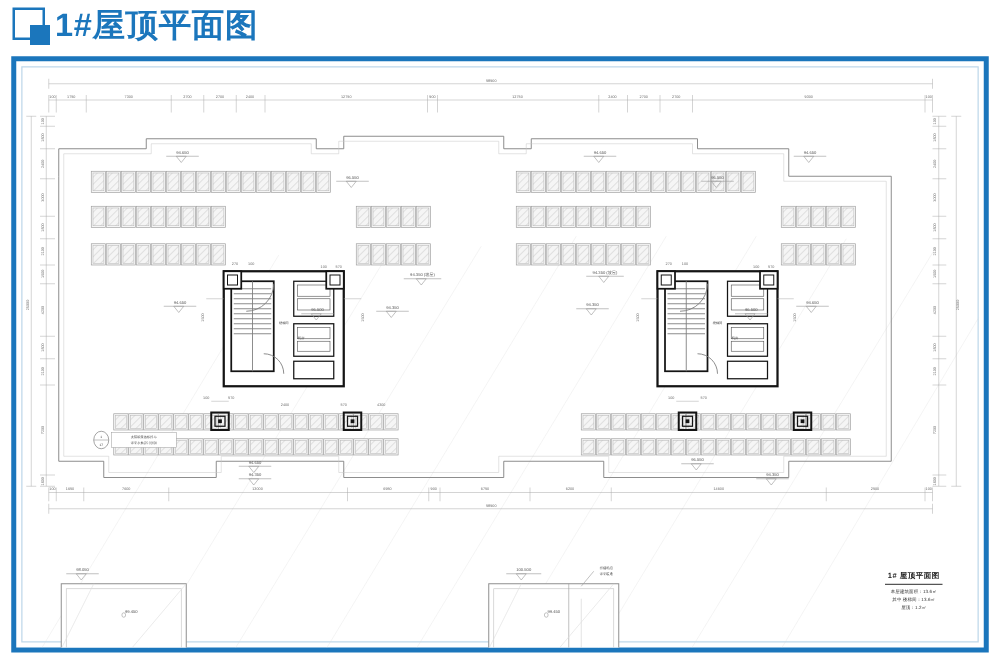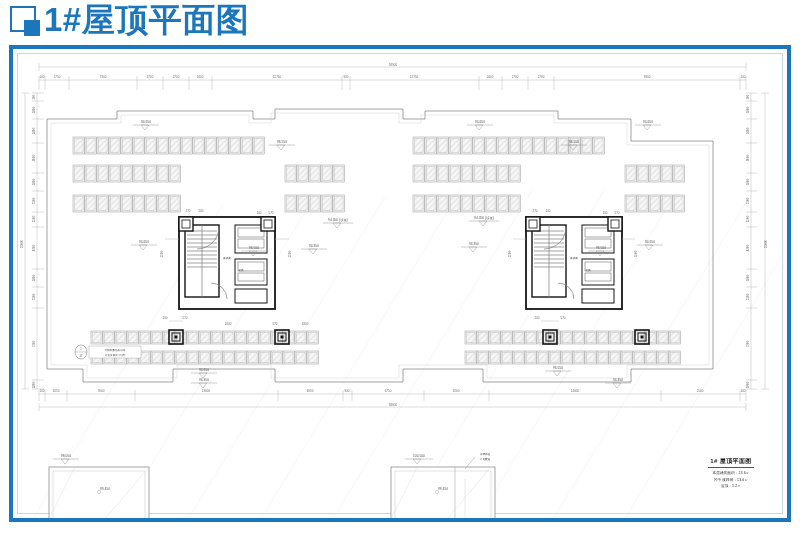--- a/index.html
+++ b/index.html
@@ -8,21 +8,21 @@
     font-family:"Liberation Sans","DejaVu Sans",sans-serif;
     color:#111;
   }
   
   #header{position:absolute;left:0;top:0;width:800px;height:50px;}
   #logo{position:absolute;left:10px;top:6px;width:32px;height:32px;}
   #logo .sq-outline{position:absolute;left:0;top:0;width:26px;height:26px;
     border:2px solid #1b76bc;background:#fff;box-sizing:border-box;}
   #logo .sq-fill{position:absolute;left:14px;top:14px;width:16px;height:16px;
     background:#1b76bc;}
-  #title{position:absolute;left:44px;top:3px;font-size:33px;font-weight:bold;
+  #title{position:absolute;left:44px;top:3px;font-size:26px;font-weight:bold;
     color:#1b76bc;letter-spacing:.5px;line-height:34px;white-space:nowrap;}
 
   
   #frame{position:absolute;left:9px;top:45px;width:782px;height:477px;
     border:4px solid #1b76bc;box-sizing:border-box;background:#ffffff;}
   #frame-inner{position:absolute;left:4px;top:4px;right:4px;bottom:4px;
     border:1px solid #bfd8ea;box-sizing:border-box;}
 
   
   #sheet{position:absolute;left:13px;top:49px;width:774px;height:469px;}

